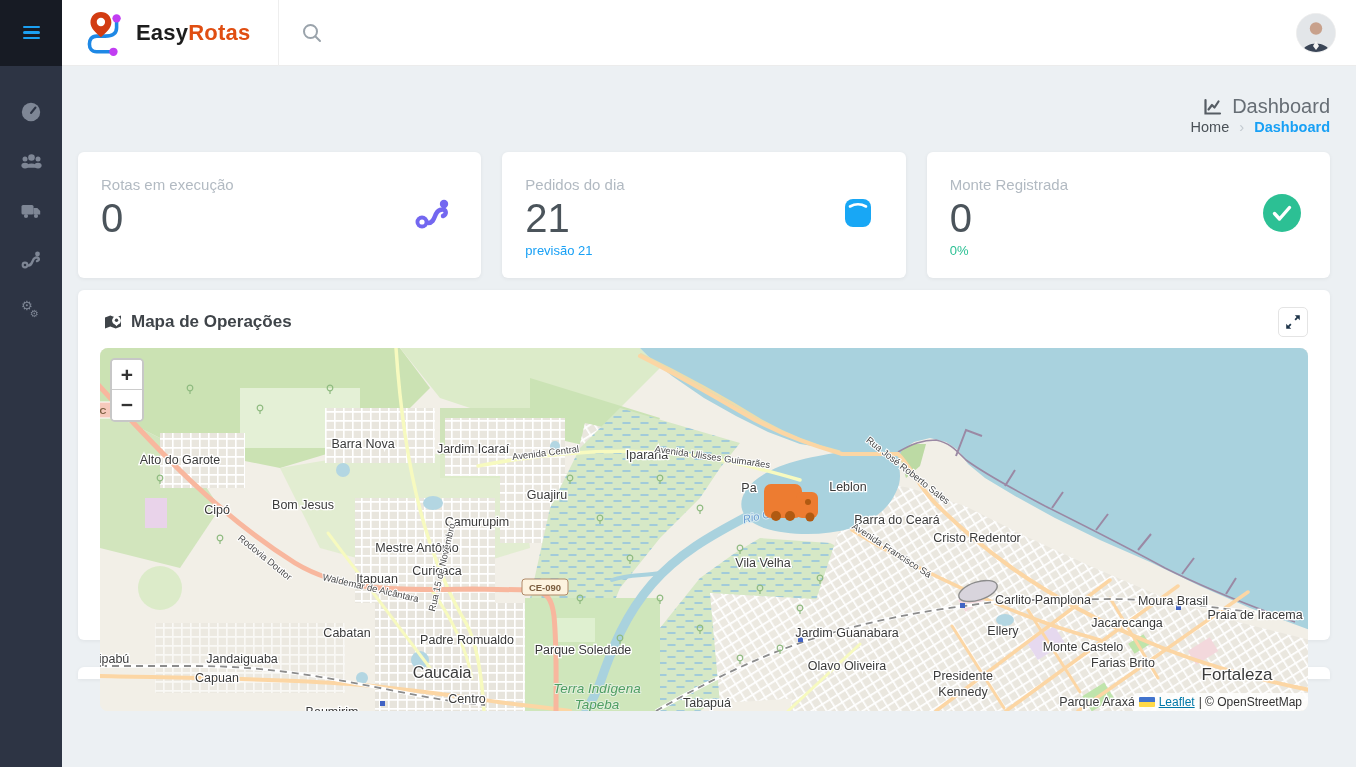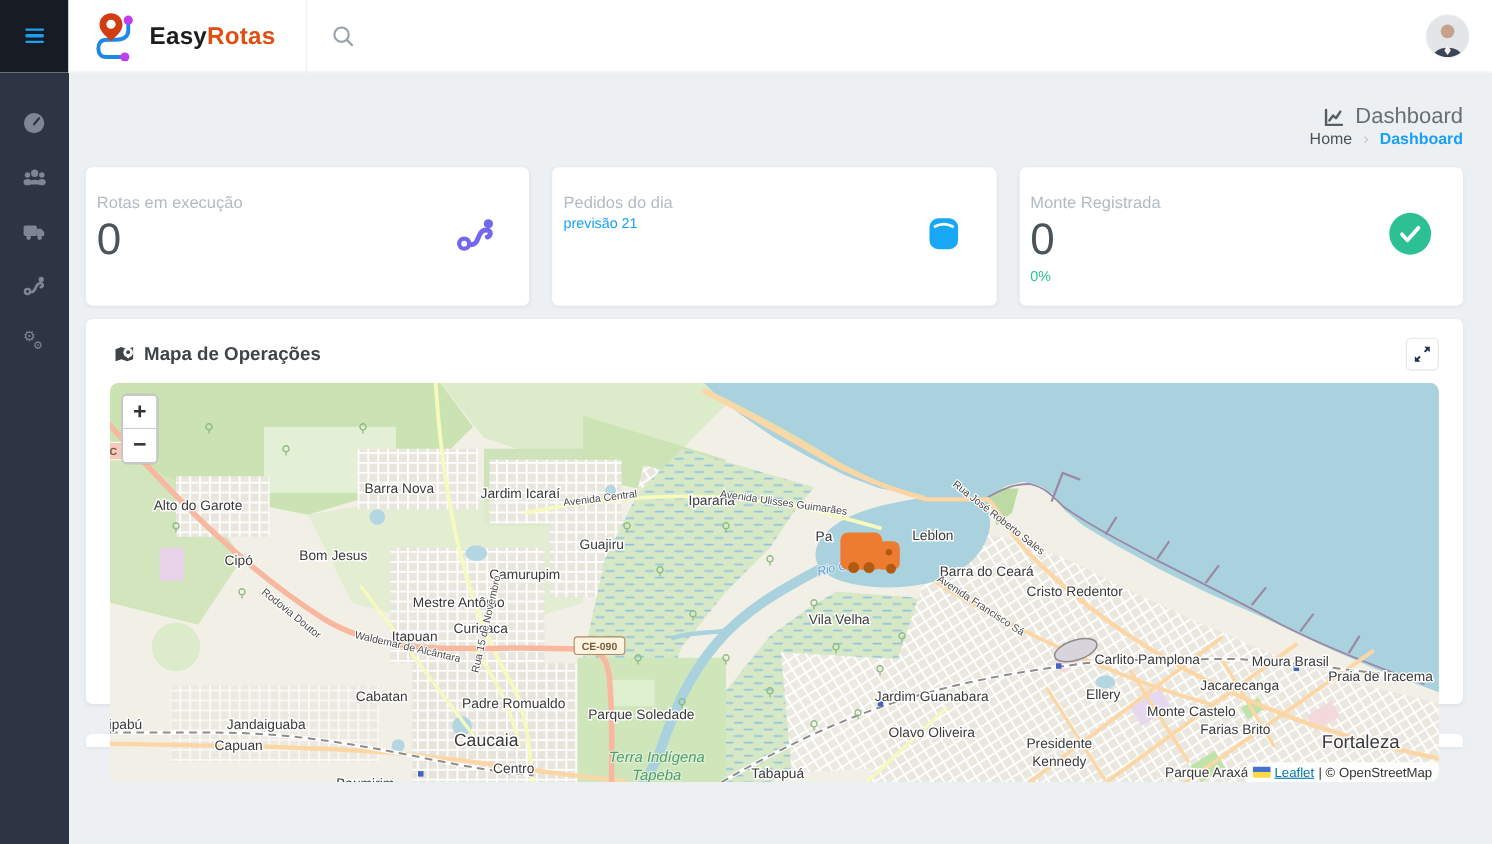--- a/index.html
+++ b/index.html
@@ -29,21 +29,21 @@
   
   .content { position:absolute; top:66px; left:62px; width:1294px; padding:29px 26px 0 16px; }
   .title-row { display:flex; align-items:flex-end; height:30px; margin-bottom:27px;flex-direction:column; }
   .page-title { display:flex; align-items:center; gap:9px; font-size:20px; color:#676e75; font-weight:500; }
   .breadcrumb { margin-left:auto; font-size:14.5px; color:#4a5157; display:flex; align-items:center; gap:10px; }
   .breadcrumb .sep { color:#c2c9cf; font-size:15px; }
   .breadcrumb .current { color:#18a0f5; font-weight:600; }
 
   .cards-row { display:flex; gap:21px; margin-bottom:12px; }
   .stat-card { flex:1; height:126px; background:#fff; border-radius:6px; box-shadow:0 1px 4px rgba(0,0,0,.06);
-               padding:24px 26px 0 10px; position:relative; }
+               padding:24px 26px 0 23px; position:relative; }
   .stat-label { font-size:15px; color:#b2bac2; margin-bottom:2px; }
   .stat-value { font-size:40px; color:#4b545b; line-height:1.15; font-weight:400; }
   .stat-sub { font-size:13px; margin-top:2px; }
   .sub-blue { color:#18a0f5; } .sub-teal { color:#2cc094; }
   .stat-icon { position:absolute; right:28px; top:50%; transform:translateY(-50%); }
 
   .map-card { position:relative; background:#fff; border-radius:6px; box-shadow:0 1px 4px rgba(0,0,0,.06);
               height:350px; margin-bottom:27px; }
   .map-card-header { display:flex; align-items:center; padding:17px 22px 0 25px; }
   .map-card-title { display:flex; align-items:center; gap:8px; font-size:17px; font-weight:700; color:#3f4449; }
@@ -184,20 +184,21 @@
         <svg width="40" height="38" viewBox="0 0 40 38">
           <circle cx="9" cy="28" r="6.5" fill="#7367f0"></circle>
             <circle cx="9" cy="28" r="2.6" fill="#fff"></circle>
           <path d="M15,29 c8,0 5.5,-11 12,-13 c6.5,-2 7.5,4.5 3,6" stroke="#7367f0" stroke-width="4.5" fill="none" stroke-linecap="round"></path>
           <circle cx="31" cy="10" r="4.2" fill="#7367f0"></circle>
         </svg>
       </span>
     </div>
     <div class="stat-card">
       <div class="stat-label">Pedidos do dia</div>
+      <div class="stat-value">21</div>
       <div class="stat-sub sub-blue">previsão 21</div>
       <span class="stat-icon">
         <svg width="40" height="40" viewBox="0 0 40 40">
           <rect x="7" y="6" width="26" height="28" rx="8" fill="#18a7f5"></rect>
           <path d="M12,13.5 q8,-4.5 16,0" stroke="#fff" stroke-width="2.6" fill="none" stroke-linecap="round"></path>
         </svg>
       </span>
     </div>
     <div class="stat-card">
       <div class="stat-label">Monte Registrada</div>

